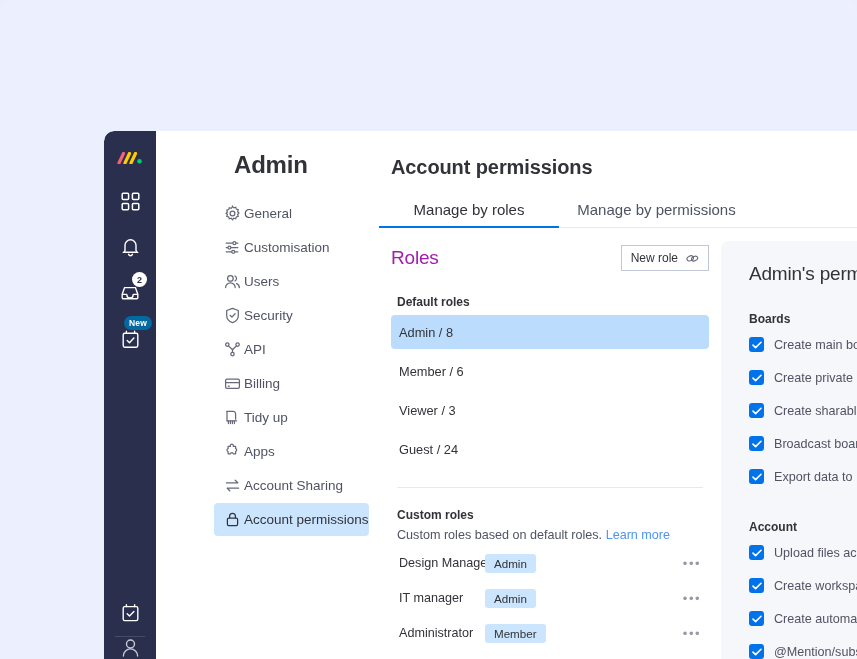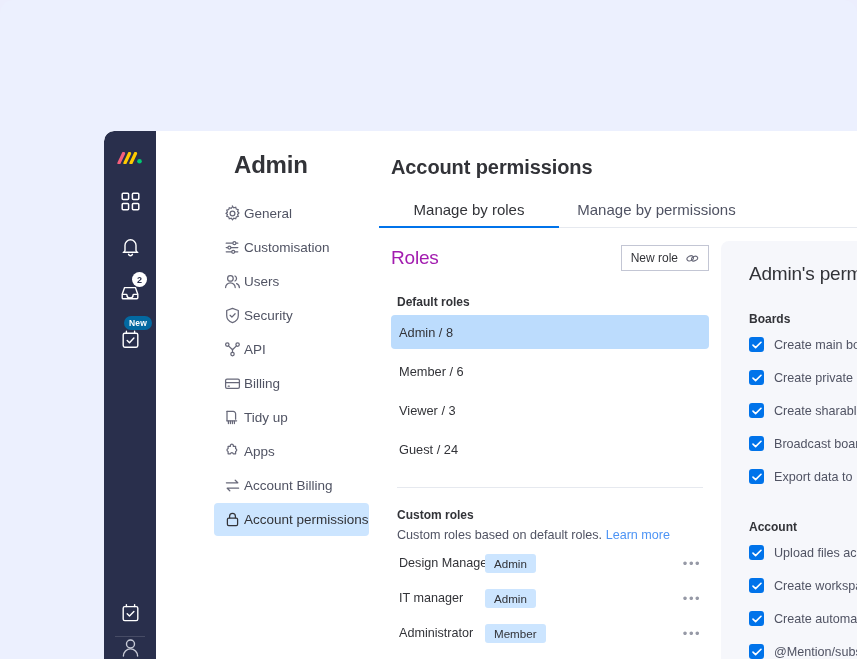--- a/index.html
+++ b/index.html
@@ -408,21 +408,21 @@
       <span class="nav-label">Apps</span>
     </div>
 
     <div class="nav-item">
       <span class="nav-ico">
         <svg width="17" height="17" viewBox="0 0 17 17" fill="none" stroke="currentColor" stroke-width="1.25" stroke-linecap="round" stroke-linejoin="round">
           <path d="M2.4 5.8h11.4l-2.6-2.6"></path>
           <path d="M14.6 11.2H3.2l2.6 2.6"></path>
         </svg>
       </span>
-      <span class="nav-label">Account Billing</span>
+      <span class="nav-label">Account Sharing</span>
     </div>
 
     <div class="nav-item active">
       <span class="nav-ico">
         <svg width="17" height="17" viewBox="0 0 17 17" fill="none" stroke="currentColor" stroke-width="1.25" stroke-linejoin="round">
           <rect x="3.4" y="7.2" width="10.2" height="7.4" rx="1.3"></rect>
           <path d="M5.6 7.2V5.3a2.9 2.9 0 0 1 5.8 0v1.9"></path>
         </svg>
       </span>
       <span class="nav-label">Account permissions</span>

